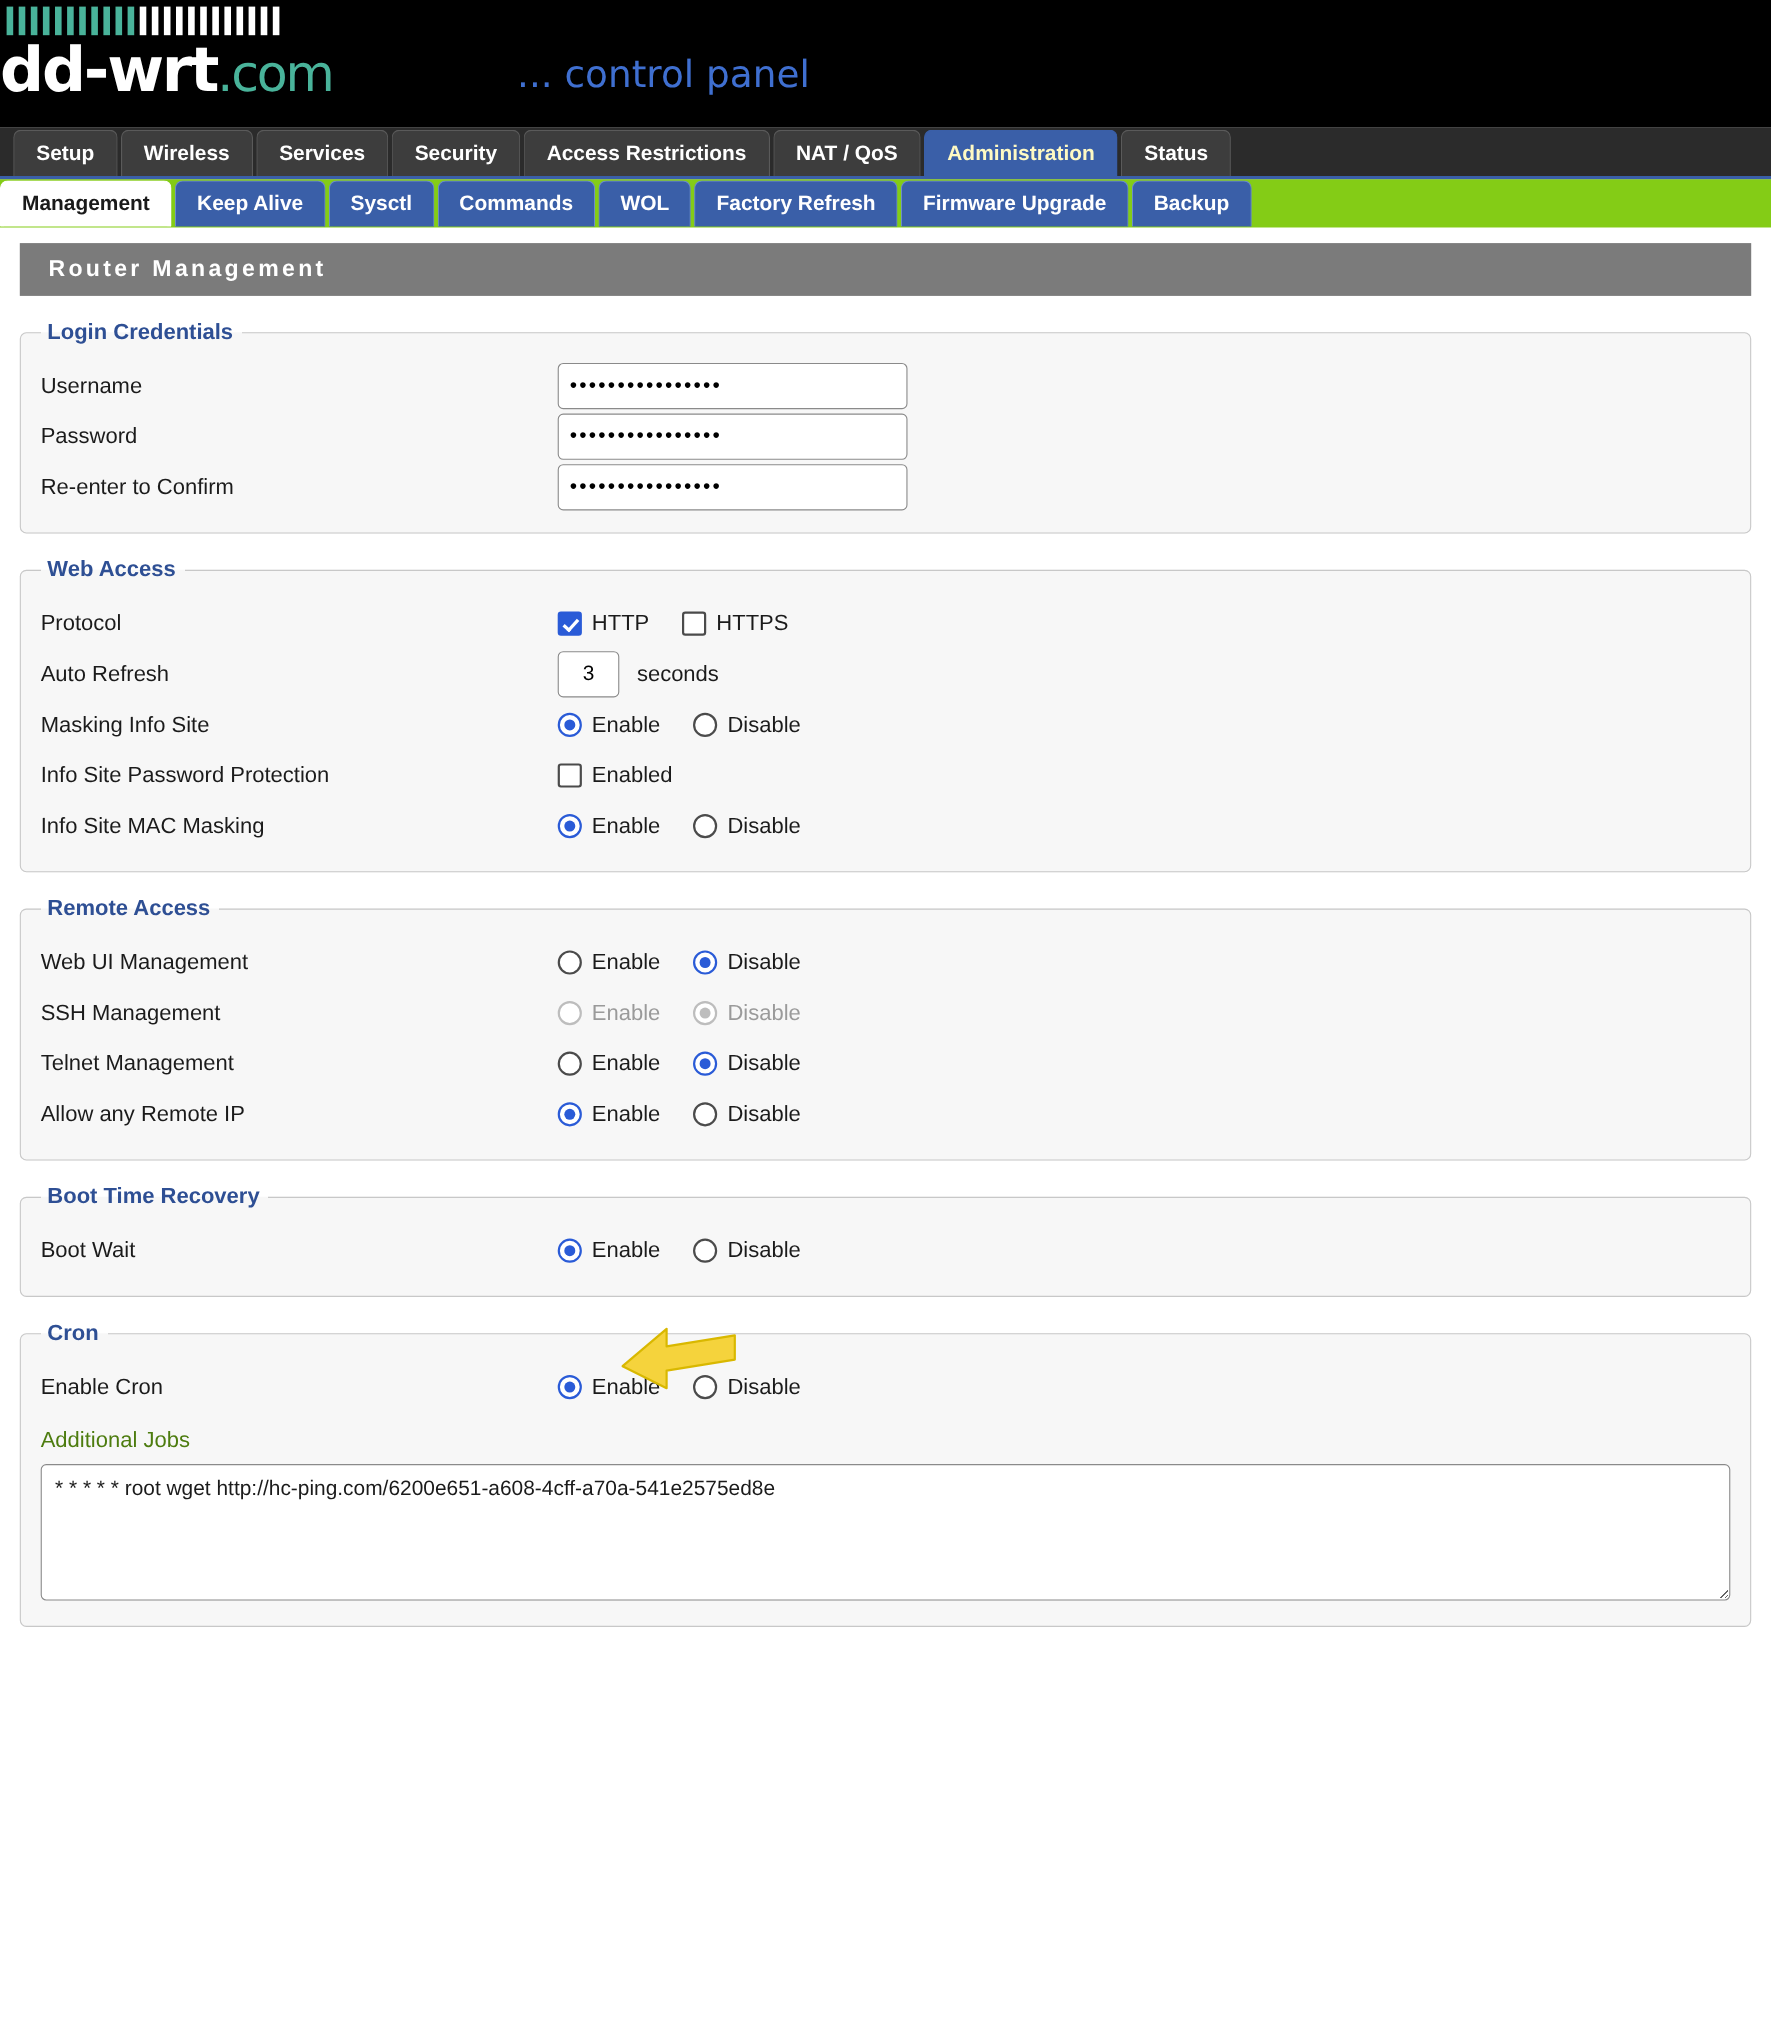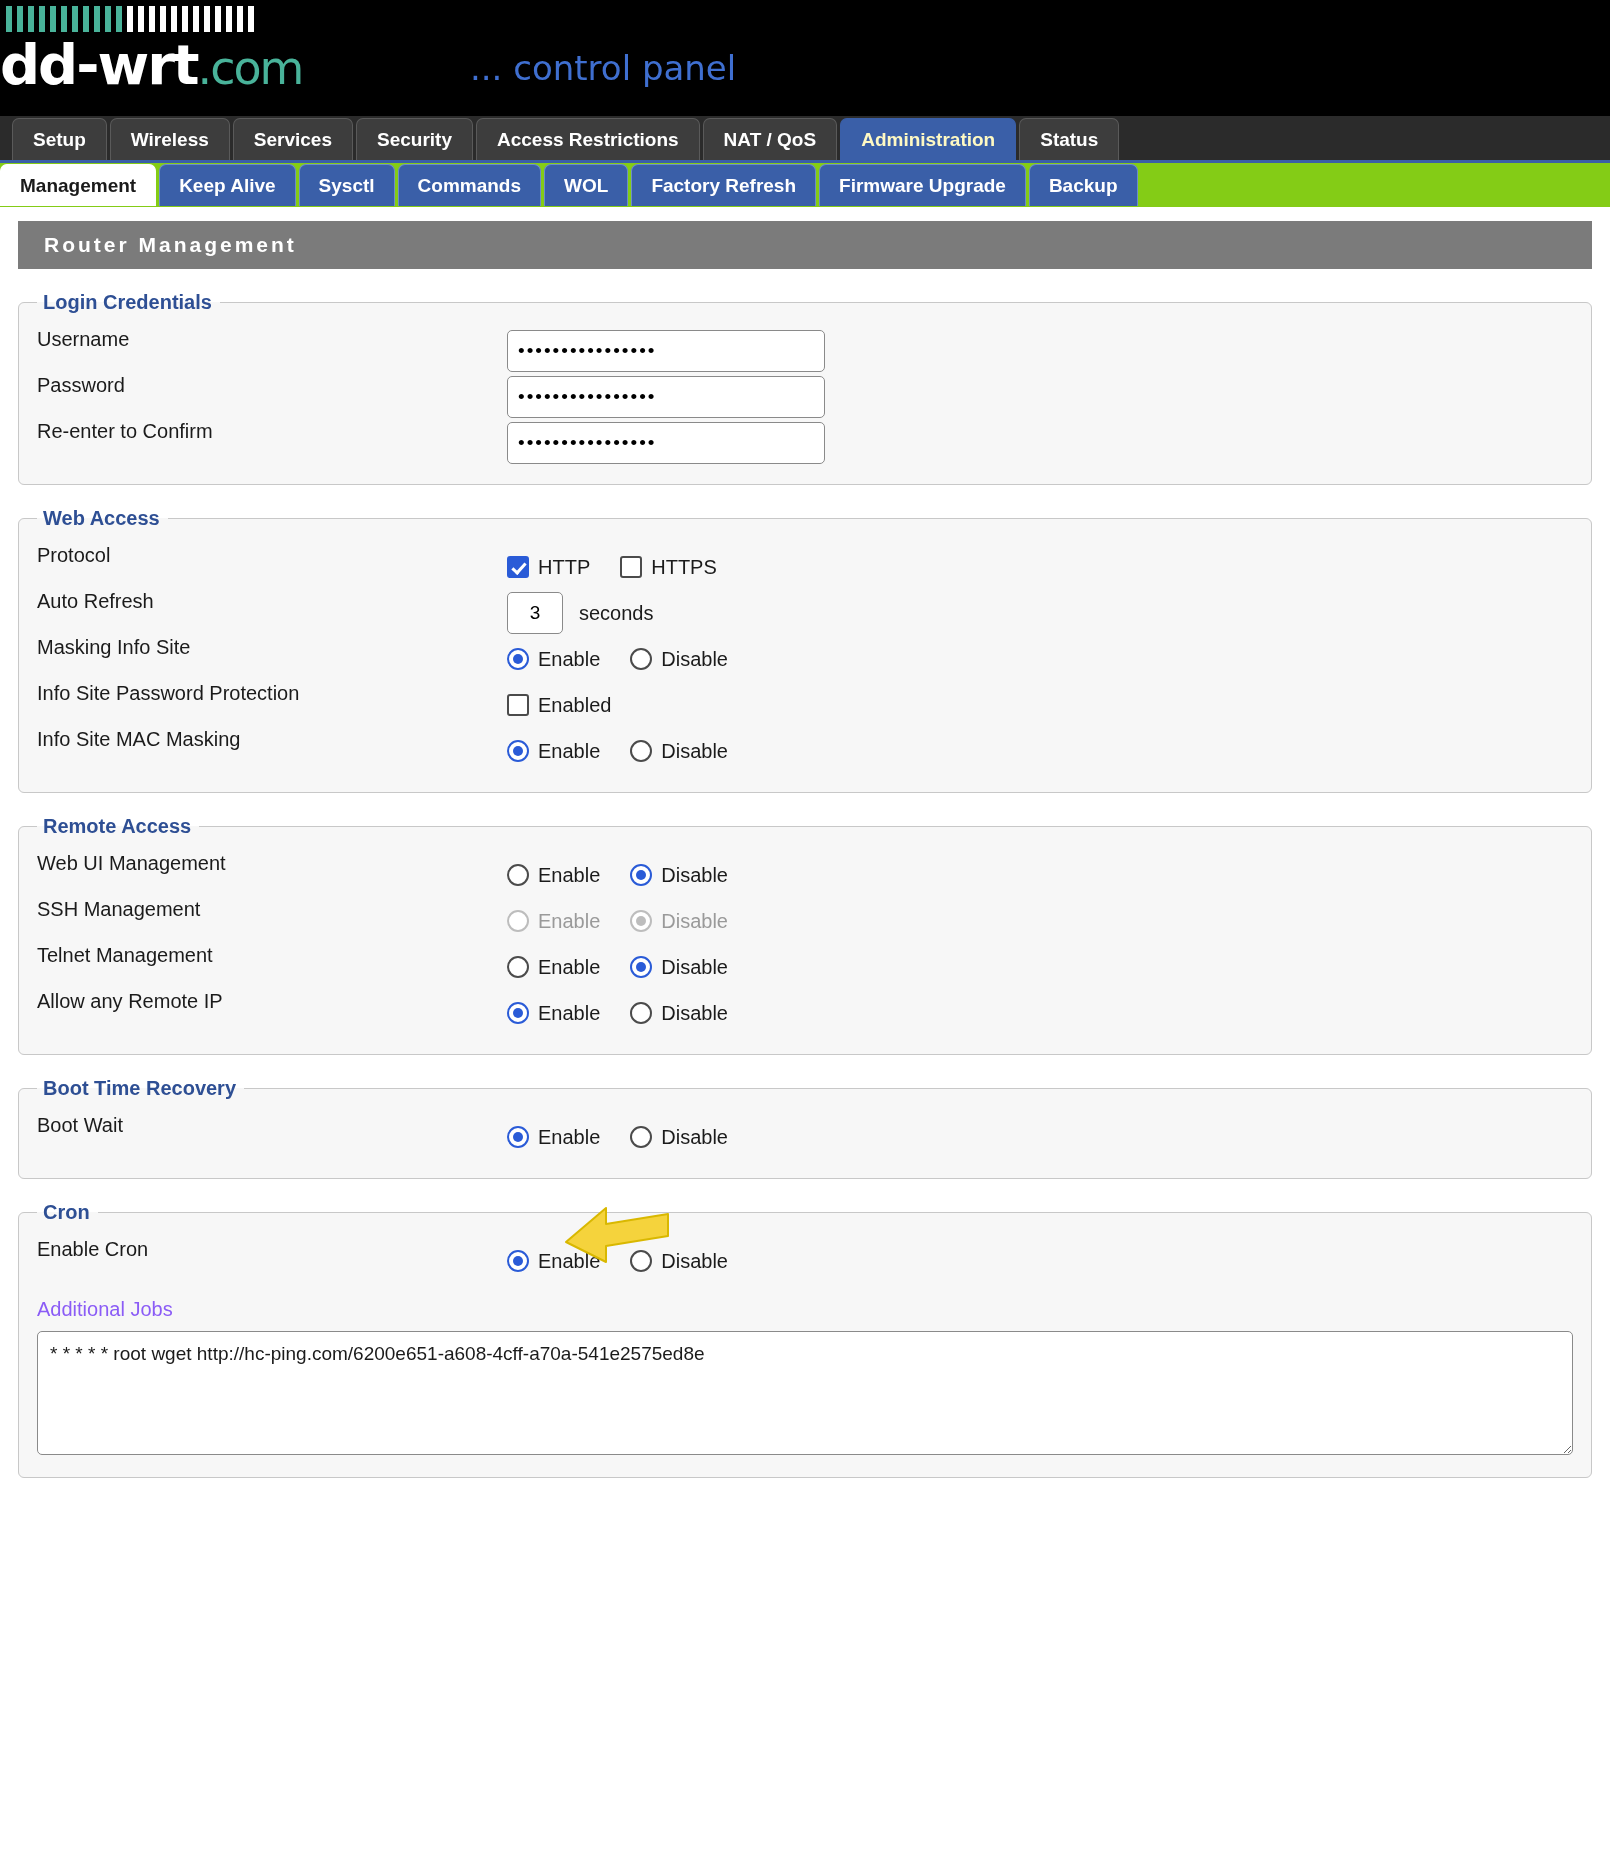--- a/index.html
+++ b/index.html
@@ -136,20 +136,21 @@
   }
   legend {
     color: #2e4f94;
     font-size: 20px;
     font-weight: bold;
     padding: 0 8px 0 6px;
   }
 
   .row {
     display: flex;
+    align-items: center;
     min-height: 46px;
   }
   .row .lbl {
     width: 470px;
     font-size: 20px;
     color: #1b1b1b;
     flex: 0 0 470px;
   }
   .ctl {
     display: flex;
@@ -232,21 +233,21 @@
   .opt-txt {
     font-size: 20px;
     margin-left: 9px;
     color: #1b1b1b;
   }
   .opt-txt.dim { color: #9a9a9a; }
   .gap { margin-left: 22px; }
 
   .ta-label {
     font-size: 20px;
-    color: #8b5cf6;
+    color: #4d7c0f;
     margin: 14px 0 10px 0;
   }
   textarea {
     width: 100%;
     height: 124px;
     box-sizing: border-box;
     font-family: "Liberation Sans", sans-serif;
     font-size: 19px;
     padding: 10px 12px;
     border: 1px solid #8a8a8a;

